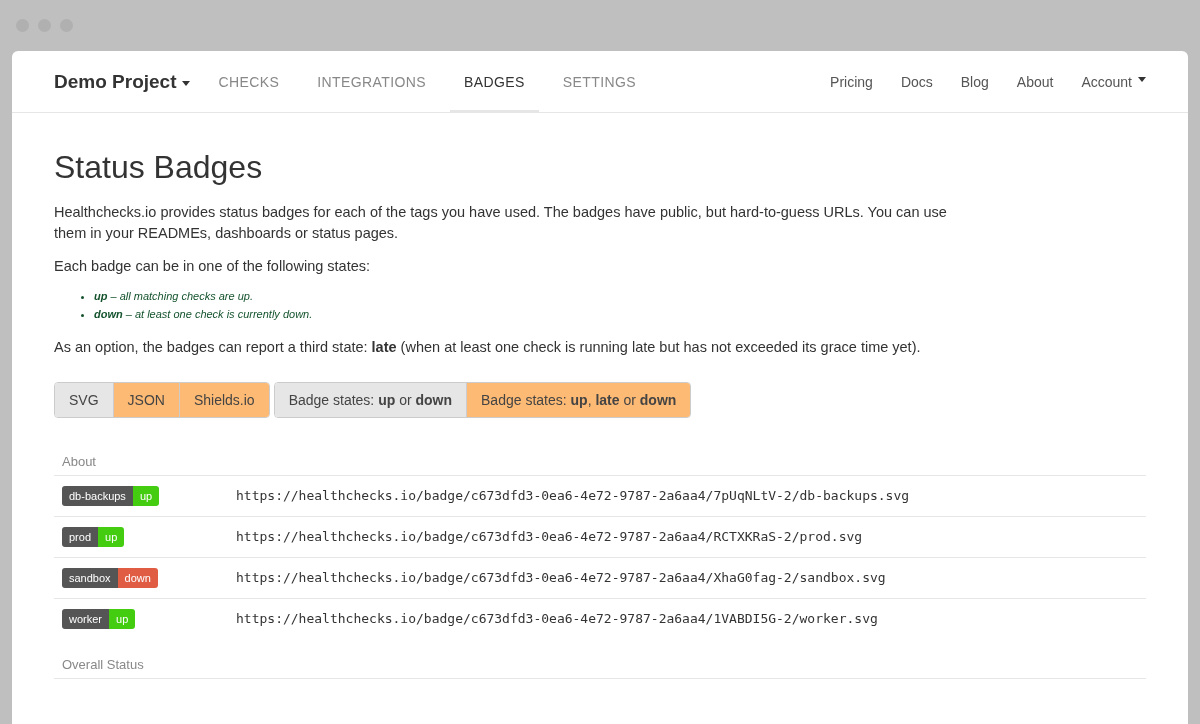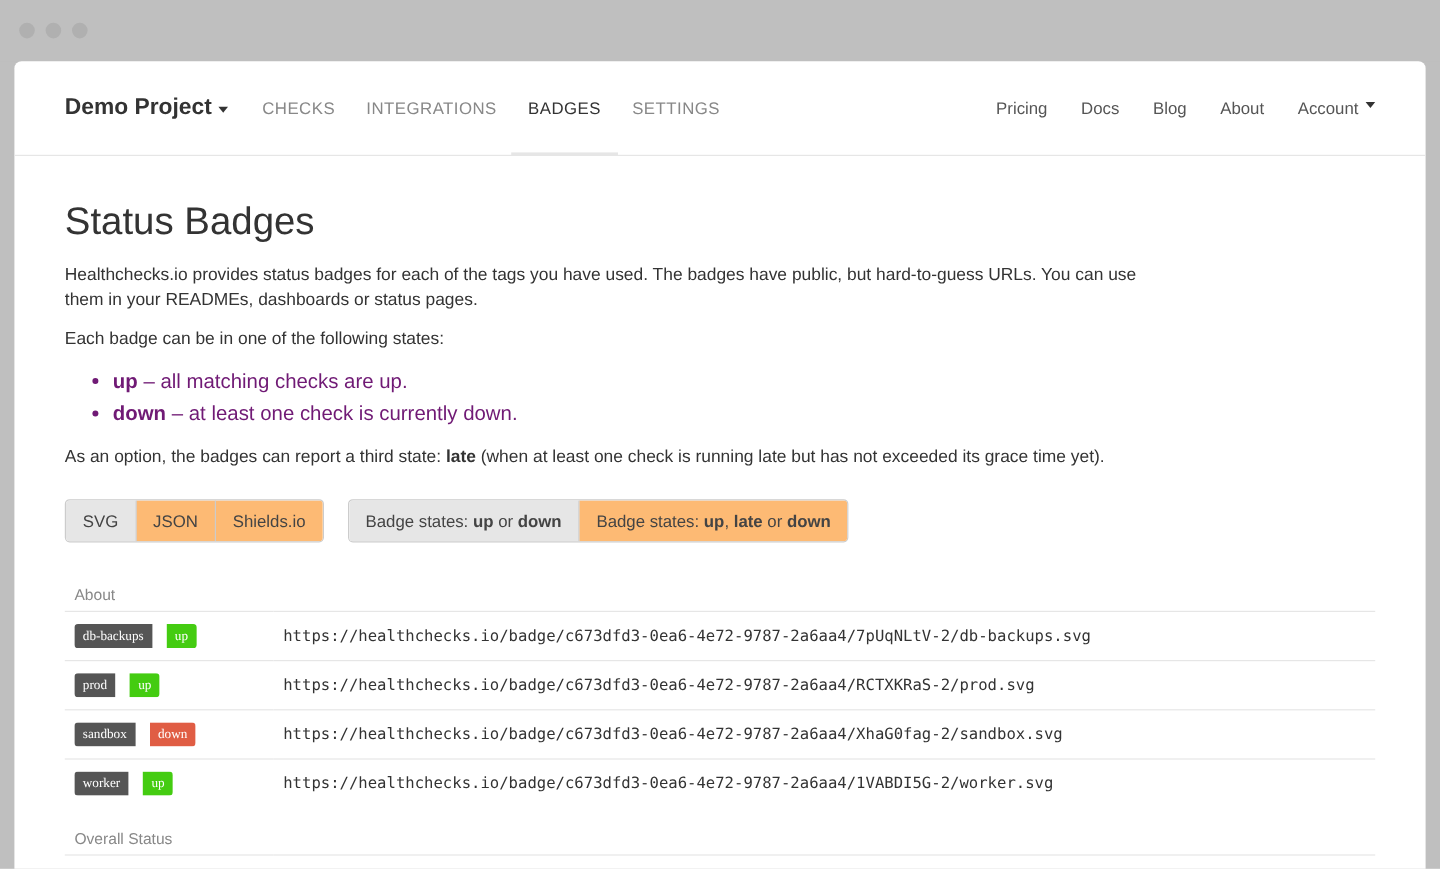--- a/index.html
+++ b/index.html
@@ -32,42 +32,42 @@
       width: 1176px;
       height: 673px;
       background: #fff;
       border-radius: 6px 6px 0 0;
       overflow: hidden;
     }
     
     .nav {
       display: flex;
       align-items: center;
-      height: 79px;
+      height: 62px;
       padding: 0 42px;
       border-bottom: 1px solid #e6e6e6;
     }
     .brand {
       font-size: 19px;
       font-weight: 700;
       color: #333;
       display: flex;
       align-items: center;
       gap: 6px;
       margin-right: 28px;
       cursor: pointer;
     }
     .caret-down {
       width: 0; height: 0;
       border-left: 4px solid transparent;
       border-right: 4px solid transparent;
       border-top: 5px solid #333;
       margin-top: 3px;
     }
-    .tabs { display: flex; gap: 26px; align-items: center; height: 100%; }
+    .tabs { display: flex; gap: 38px; align-items: center; height: 100%; }
     .tab {
       color: #888;
       font-size: 14px;
       letter-spacing: .4px;
       cursor: pointer;
       height: 100%;
       display: flex;
       align-items: center;
       position: relative;
     }
@@ -80,23 +80,23 @@
     }
     .nav-right { margin-left: auto; display: flex; gap: 28px; align-items: center; }
     .nav-link { color: #555; font-size: 14px; cursor: pointer; }
     .account { display: flex; gap: 6px; }
     
     .content { padding: 36px 42px 0 42px; }
     h1 { font-size: 32px; font-weight: 400; color: #333; margin-bottom: 16px; }
     .para { font-size: 14.5px; color: #333; line-height: 1.45; margin-bottom: 12px; max-width: 900px; }
     .para strong { font-weight: 700; }
     ul.states { list-style: disc; padding-left: 40px; margin: 6px 0 14px 0; }
-    ul.states li { font-size: 17px; color: #701a75; line-height: 1.45; margin-bottom: 2px; }
-    
-    .toolbars { display: flex; gap: 20px; margin: 24px 0 18px 0; }
+    ul.states li { font-size: 11px; color: #14532d; line-height: 1.45; margin-bottom: 2px; font-style: italic; }
+    
+    .toolbars { display: flex; gap: 4px; margin: 24px 0 18px 0; }
     .btn-group { display: flex; border: 1px solid #ccc; border-radius: 4px; overflow: hidden; }
     .btn-group .btn {
       padding: 9px 14px;
       font-size: 14px;
       color: #444;
       background: #fdba74;
       border: none;
       cursor: pointer;
       border-right: 1px solid #ccc;
     }
@@ -116,27 +116,26 @@
       vertical-align: middle;
     }
     .table td.url {
       font-family: "SFMono-Regular", Menlo, Consolas, monospace;
       font-size: 13px;
       color: #333;
       white-space: nowrap;
     }
     .badge {
       display: inline-flex;
-      font-family: Liberation Serif, serif;
+      font-family: Liberation Sans, sans-serif;
       font-size: 11px;
       border-radius: 3px;
       overflow: hidden;
       line-height: 18px;
       height: 20px;
-      gap: 12px;
     }
     .badge .left { background: #555; color: #fff; padding: 1px 7px; }
     .badge .right { color: #fff; padding: 1px 7px; }
     .badge .right.up { background: #4c1; }
     .badge .right.down { background: #e05d44; }
     .col-badge { width: 174px; }
   </style>
 </head>
 <body>
 

